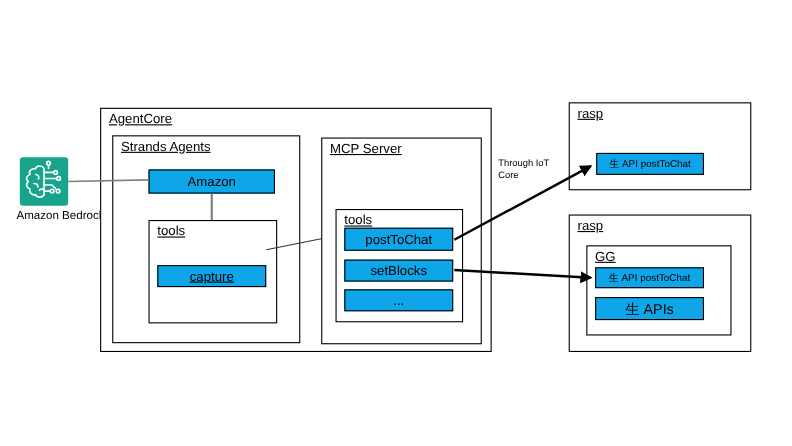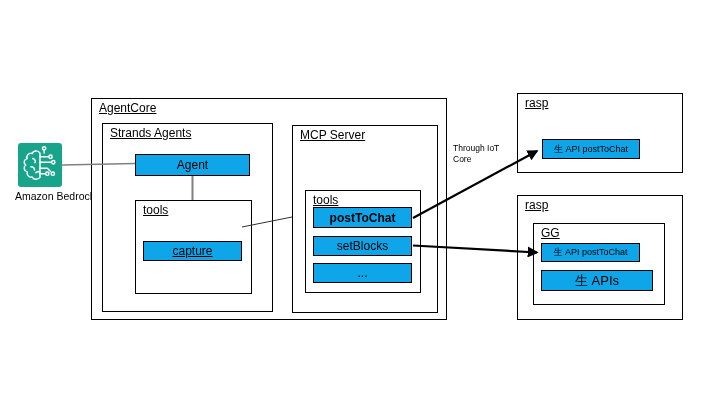--- a/index.html
+++ b/index.html
@@ -46,50 +46,50 @@
   <div id="bedrock-label">Amazon Bedrock</div>
 
   <div class="box titled" style="left:91px;top:98px;width:356px;height:222px;">
     <div class="title">AgentCore</div>
   </div>
 
   <div class="box titled" style="left:102px;top:123px;width:171px;height:189px;">
     <div class="title">Strands Agents</div>
   </div>
 
-  <div class="cell" style="left:135px;top:154px;width:115px;height:22px;">Agent</div>
+  <div class="cell" style="left:135px;top:154px;width:115px;height:22px;">Amazon</div>
 
   <div class="box titled" style="left:135px;top:200px;width:117px;height:94px;">
     <div class="title">tools</div>
   </div>
   <div class="cell" style="left:143px;top:241px;width:99px;height:20px;text-decoration:underline;">capture</div>
 
   <div class="box titled" style="left:292px;top:125px;width:146px;height:188px;">
     <div class="title">MCP Server</div>
   </div>
   <div class="box titled" style="left:305px;top:190px;width:116px;height:103px;">
     <div class="title">tools</div>
   </div>
-  <div class="cell" style="left:313px;top:207px;width:99px;height:21px;font-weight:bold;">postToChat</div>
+  <div class="cell" style="left:313px;top:207px;width:99px;height:21px;">postToChat</div>
   <div class="cell" style="left:313px;top:236px;width:99px;height:20px;">setBlocks</div>
   <div class="cell" style="left:313px;top:263px;width:99px;height:20px;">...</div>
 
   <div class="box titled" style="left:517px;top:93px;width:166px;height:80px;">
     <div class="title">rasp</div>
   </div>
   <div class="cell small" style="left:542px;top:139px;width:98px;height:20px;">生 API postToChat</div>
 
   <div class="box titled" style="left:517px;top:195px;width:166px;height:125px;">
     <div class="title">rasp</div>
   </div>
   <div class="box titled" style="left:533px;top:223px;width:132px;height:82px;">
     <div class="title">GG</div>
   </div>
   <div class="cell small" style="left:541px;top:243px;width:99px;height:19px;">生 API postToChat</div>
-  <div class="cell big" style="left:541px;top:270px;width:112px;height:21px;">生 APIs</div>
+  <div class="cell big" style="left:541px;top:270px;width:99px;height:21px;">生 APIs</div>
 
   <div id="iot-label">Through IoT Core</div>
 
   <svg id="wires">
     <defs>
       <marker id="arrowhead" viewBox="0 0 10 10" refX="8.5" refY="5" markerWidth="5" markerHeight="5" orient="auto-start-reverse">
         <path d="M0 0 L10 5 L0 10 z" fill="#000000"></path>
       </marker>
     </defs>
     <line x1="62" y1="165" x2="135" y2="163.5" stroke="#808080" stroke-width="1.5"></line>

